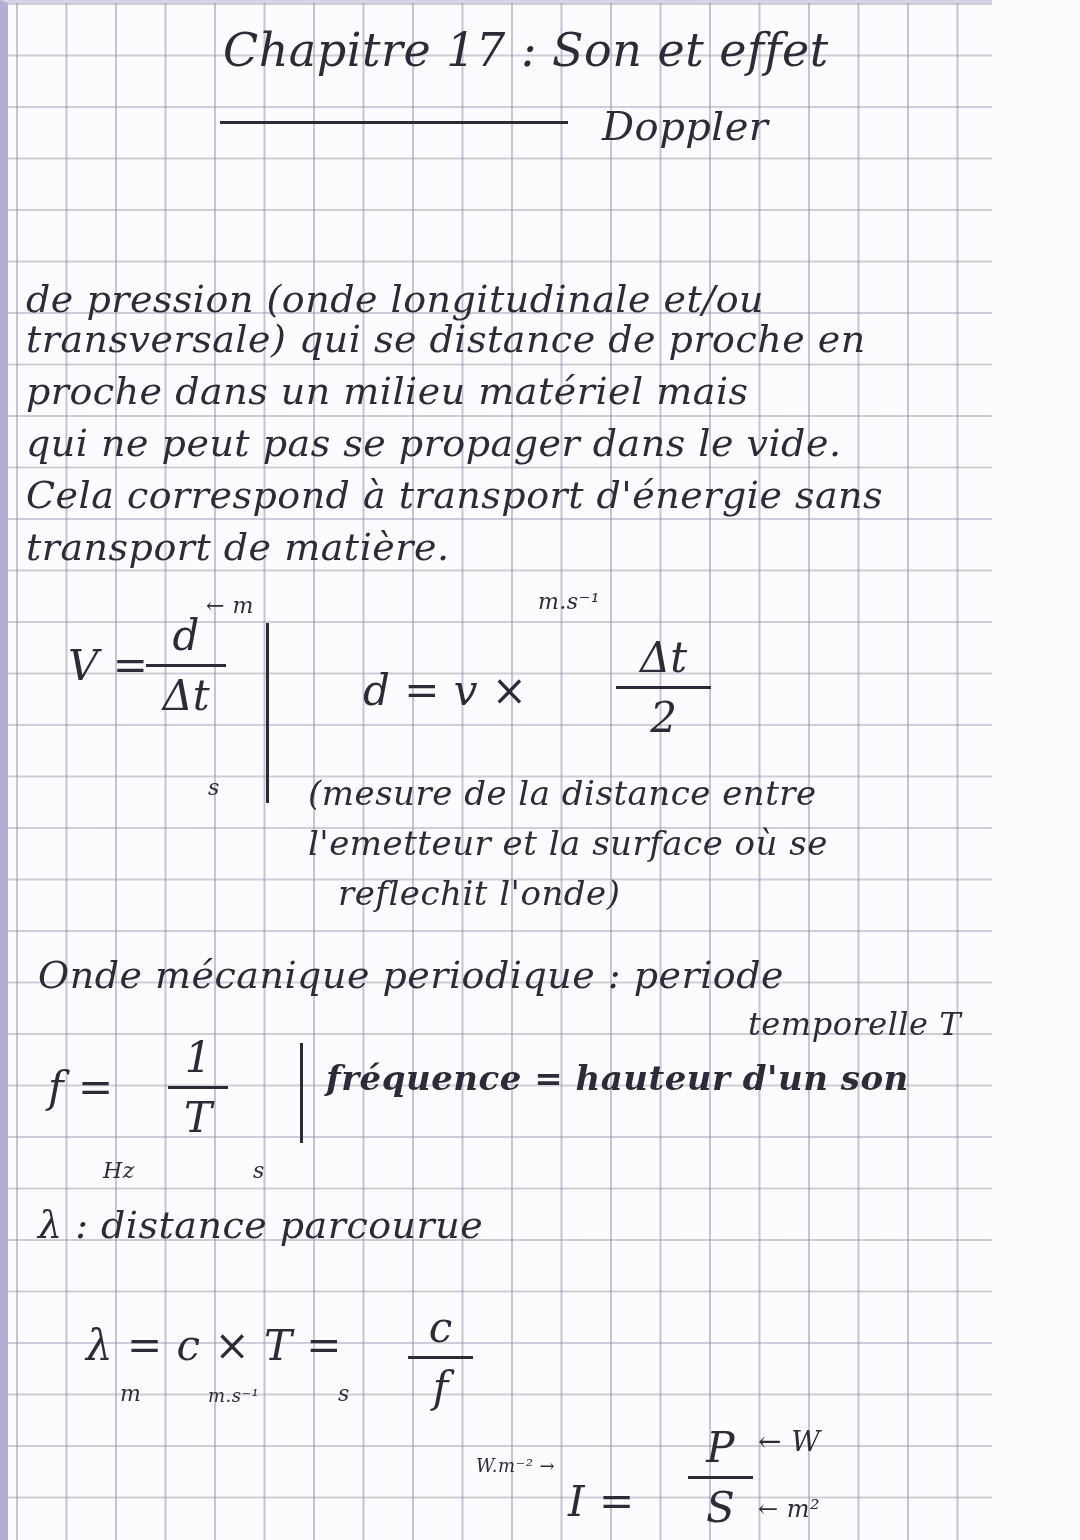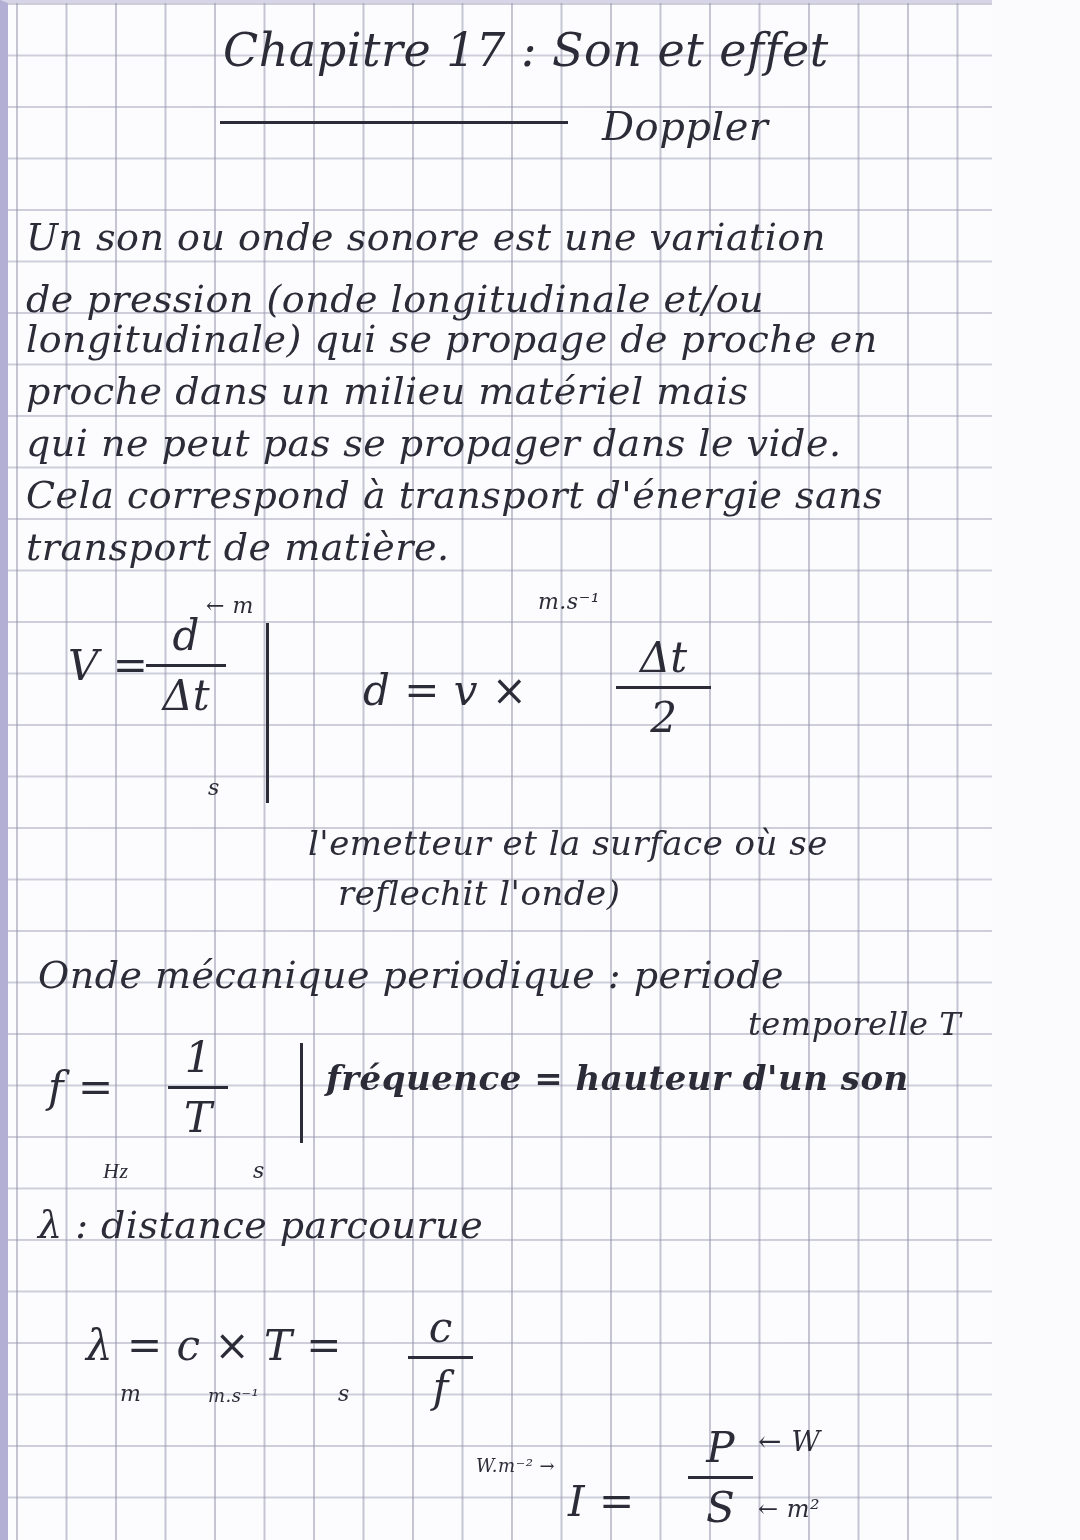--- a/index.html
+++ b/index.html
@@ -46,23 +46,22 @@
   </style>
 </head>
 <body>
 
 <div class="page">
 
   <div class="hw title" style="left:215px; top:20px;">Chapitre 17 : Son et effet</div>
   <div class="title-under" style="left:212px; top:118px; width:348px;"></div>
   <div class="hw" style="left:570px; top:100px; font-size:40px;margin-left:24px;">Doppler</div>
 
-  <div class="hw body-line" style="left:18px; top:212px;">Un son ou onde sonore est une variation</div>
   <div class="hw body-line" style="left:18px; top:262px;margin-top:12px;">de pression (onde longitudinale et/ou</div>
-  <div class="hw body-line" style="left:18px; top:314px;">longitudinale) qui se propage de proche en</div>
+  <div class="hw body-line" style="left:18px; top:314px;">transversale) qui se distance de proche en</div>
   <div class="hw body-line" style="left:18px; top:366px;">proche dans un milieu matériel mais</div>
   <div class="hw body-line" style="left:18px; top:418px;">qui ne peut pas se propager dans le vide.</div>
   <div class="hw body-line" style="left:18px; top:470px;">Cela correspond à transport d'énergie sans</div>
   <div class="hw body-line" style="left:18px; top:522px;">transport de matière.</div>
 
   <div class="hw formula" style="left:60px; top:638px;">V =</div>
   <div class="frac formula" style="left:138px; top:608px; width:80px;">
     <span>d</span>
     <div class="bar"></div>
     <span>Δt</span>
@@ -71,32 +70,33 @@
   <div class="hw small" style="left:200px; top:772px;">s</div>
   <div class="vbar" style="left:258px; top:620px; height:180px;"></div>
 
   <div class="hw formula" style="left:355px; top:640px;margin-top:23px;">d = v ×</div>
   <div class="frac formula" style="left:608px; top:630px; width:95px;">
     <span>Δt</span>
     <div class="bar"></div>
     <span>2</span>
   </div>
   <div class="hw small" style="left:530px; top:586px;">m.s⁻¹</div>
+  <div class="hw body-line" style="left:300px; top:770px; font-size:34px;">(mesure de la distance entre</div>
   <div class="hw body-line" style="left:300px; top:820px; font-size:34px;">l'emetteur et la surface où se</div>
   <div class="hw body-line" style="left:330px; top:870px; font-size:34px;">reflechit l'onde)</div>
 
   <div class="hw body-line" style="left:30px; top:950px;">Onde mécanique periodique : periode</div>
   <div class="hw" style="left:740px; top:1002px; font-size:32px;">temporelle T</div>
   <div class="hw formula" style="left:40px; top:1060px;">f =</div>
   <div class="frac formula" style="left:160px; top:1030px; width:60px;">
     <span>1</span>
     <div class="bar"></div>
     <span>T</span>
   </div>
-  <div class="hw small" style="left:95px; top:1155px;font-family:Liberation Serif, serif;">Hz</div>
+  <div class="hw small" style="left:95px; top:1155px;">Hz</div>
   <div class="hw small" style="left:245px; top:1155px;">s</div>
   <div class="vbar" style="left:292px; top:1040px; height:100px;"></div>
   <div class="hw body-line" style="left:318px; top:1055px; font-size:34px;font-weight:bold;">fréquence = hauteur d'un son</div>
 
   <div class="hw body-line" style="left:30px; top:1200px;">λ : distance parcourue</div>
   <div class="hw formula" style="left:78px; top:1318px;">λ = c × T =</div>
   <div class="frac formula" style="left:400px; top:1300px; width:65px;">
     <span>c</span>
     <div class="bar"></div>
     <span>f</span>

